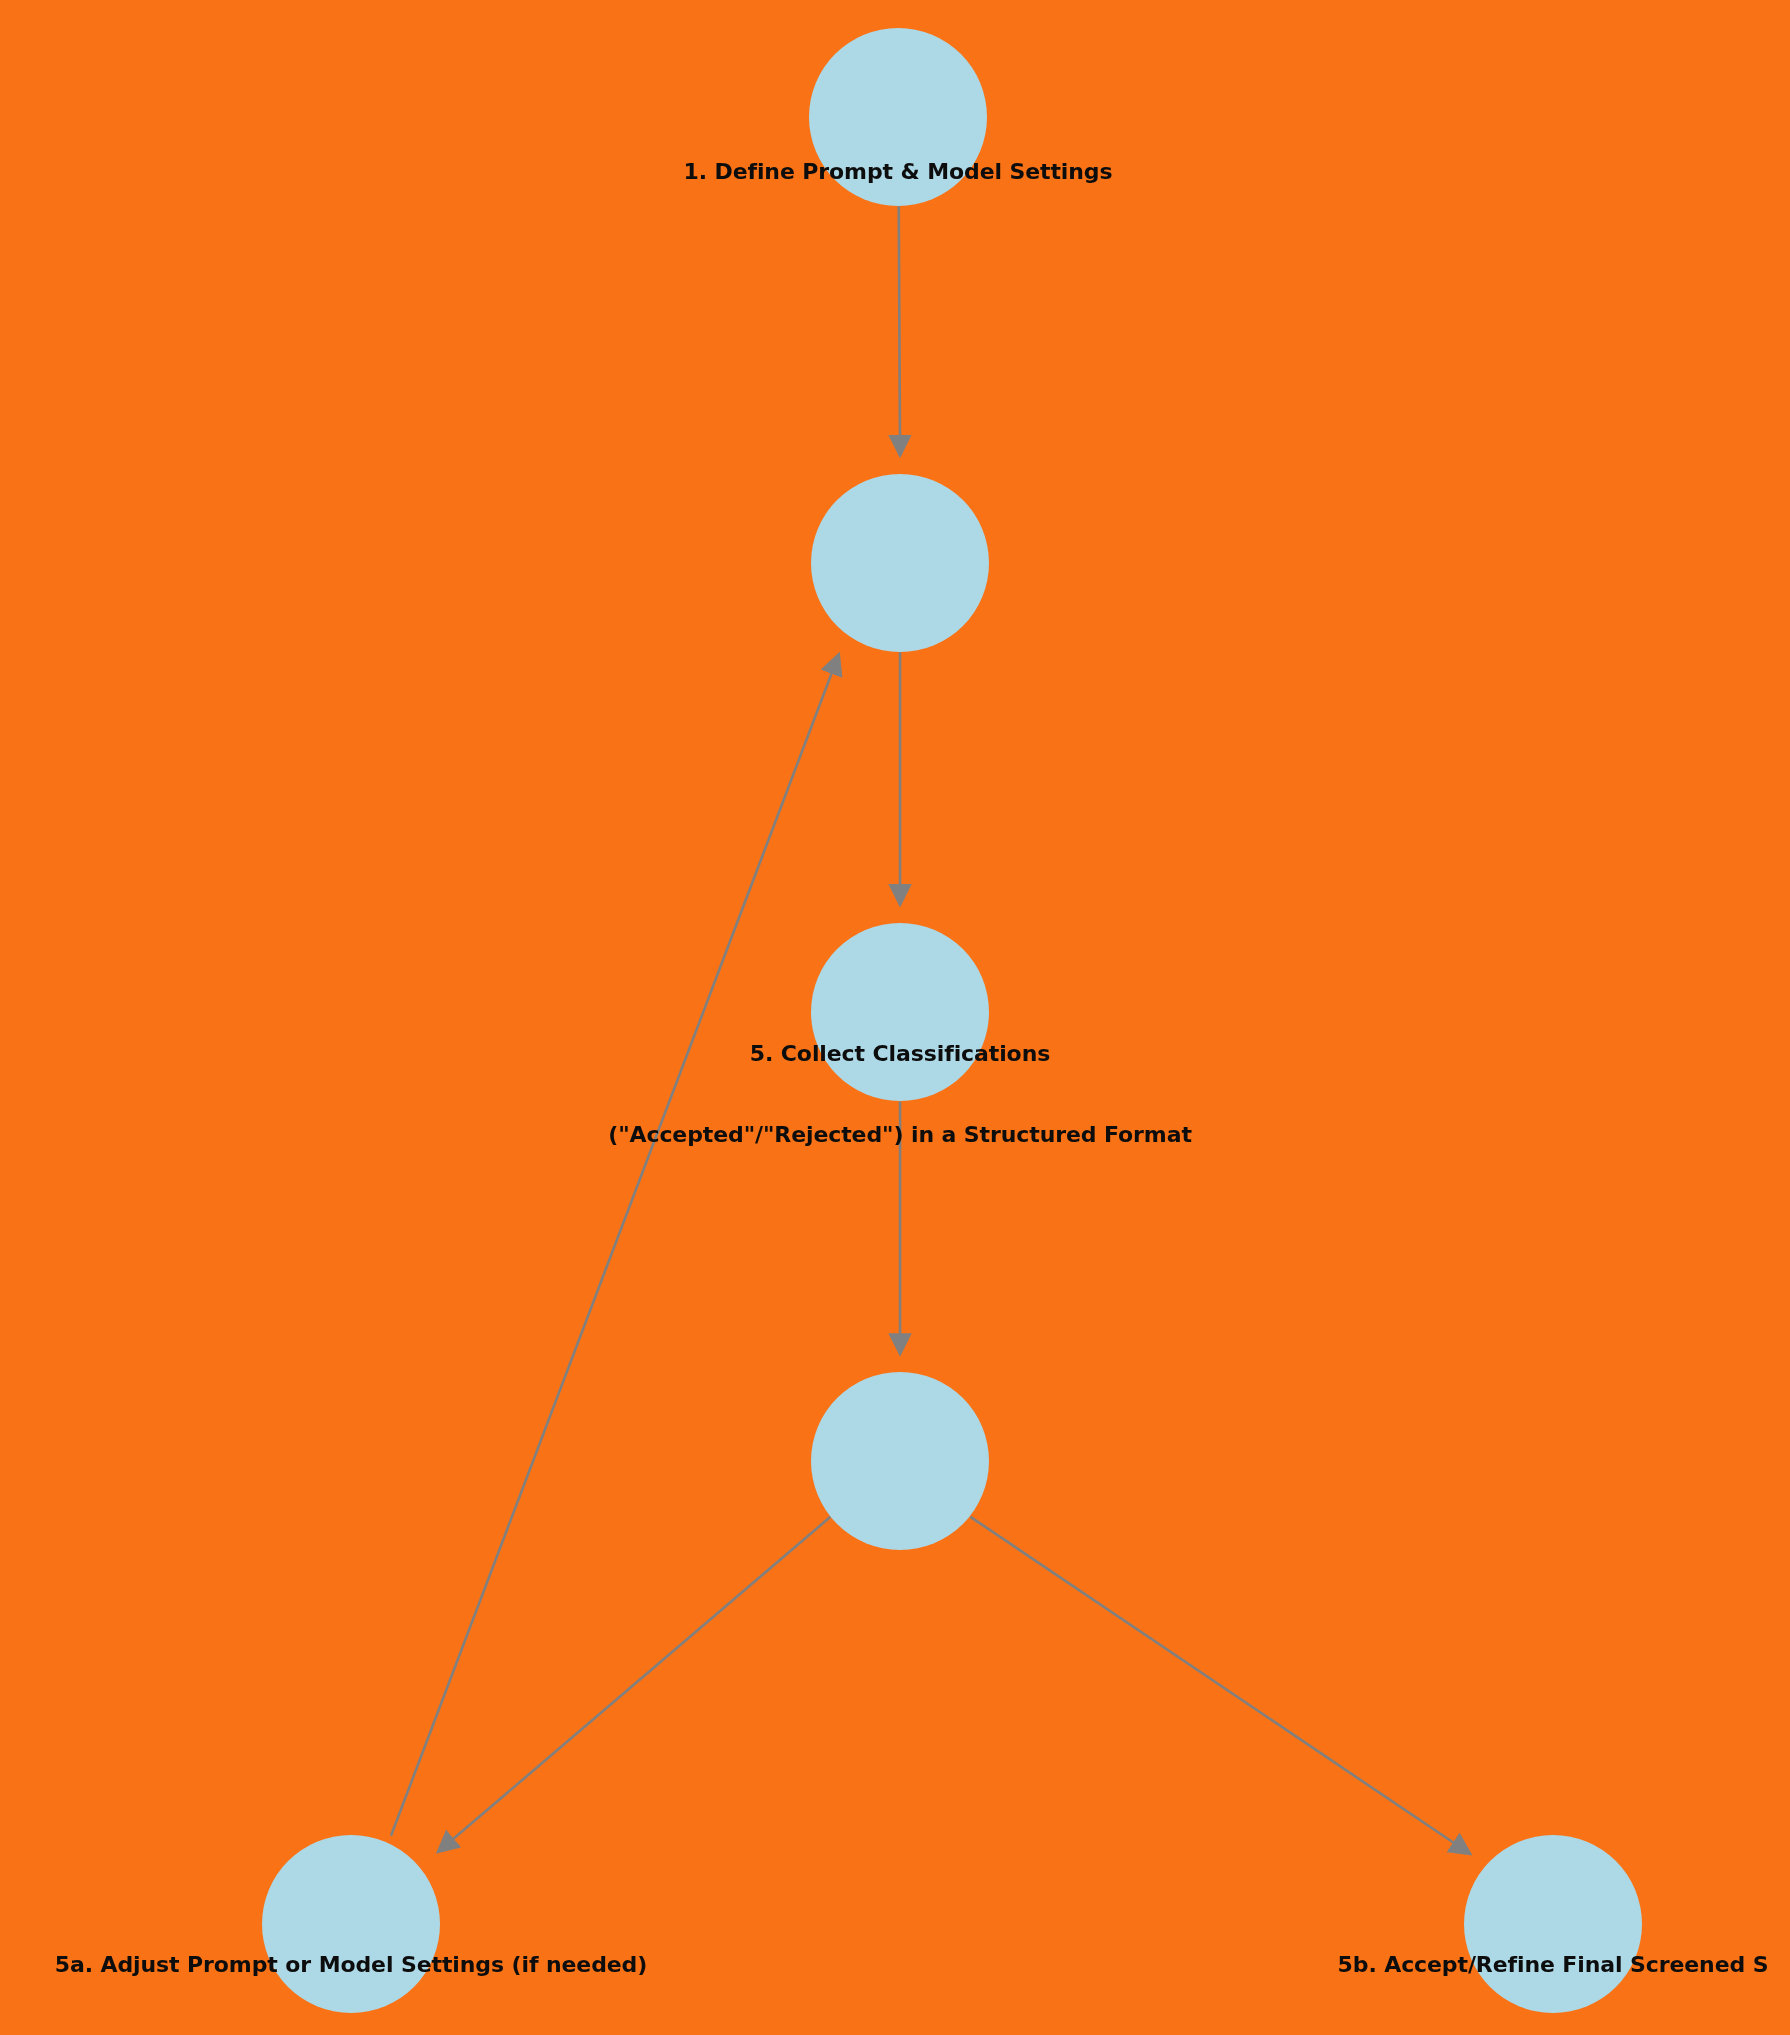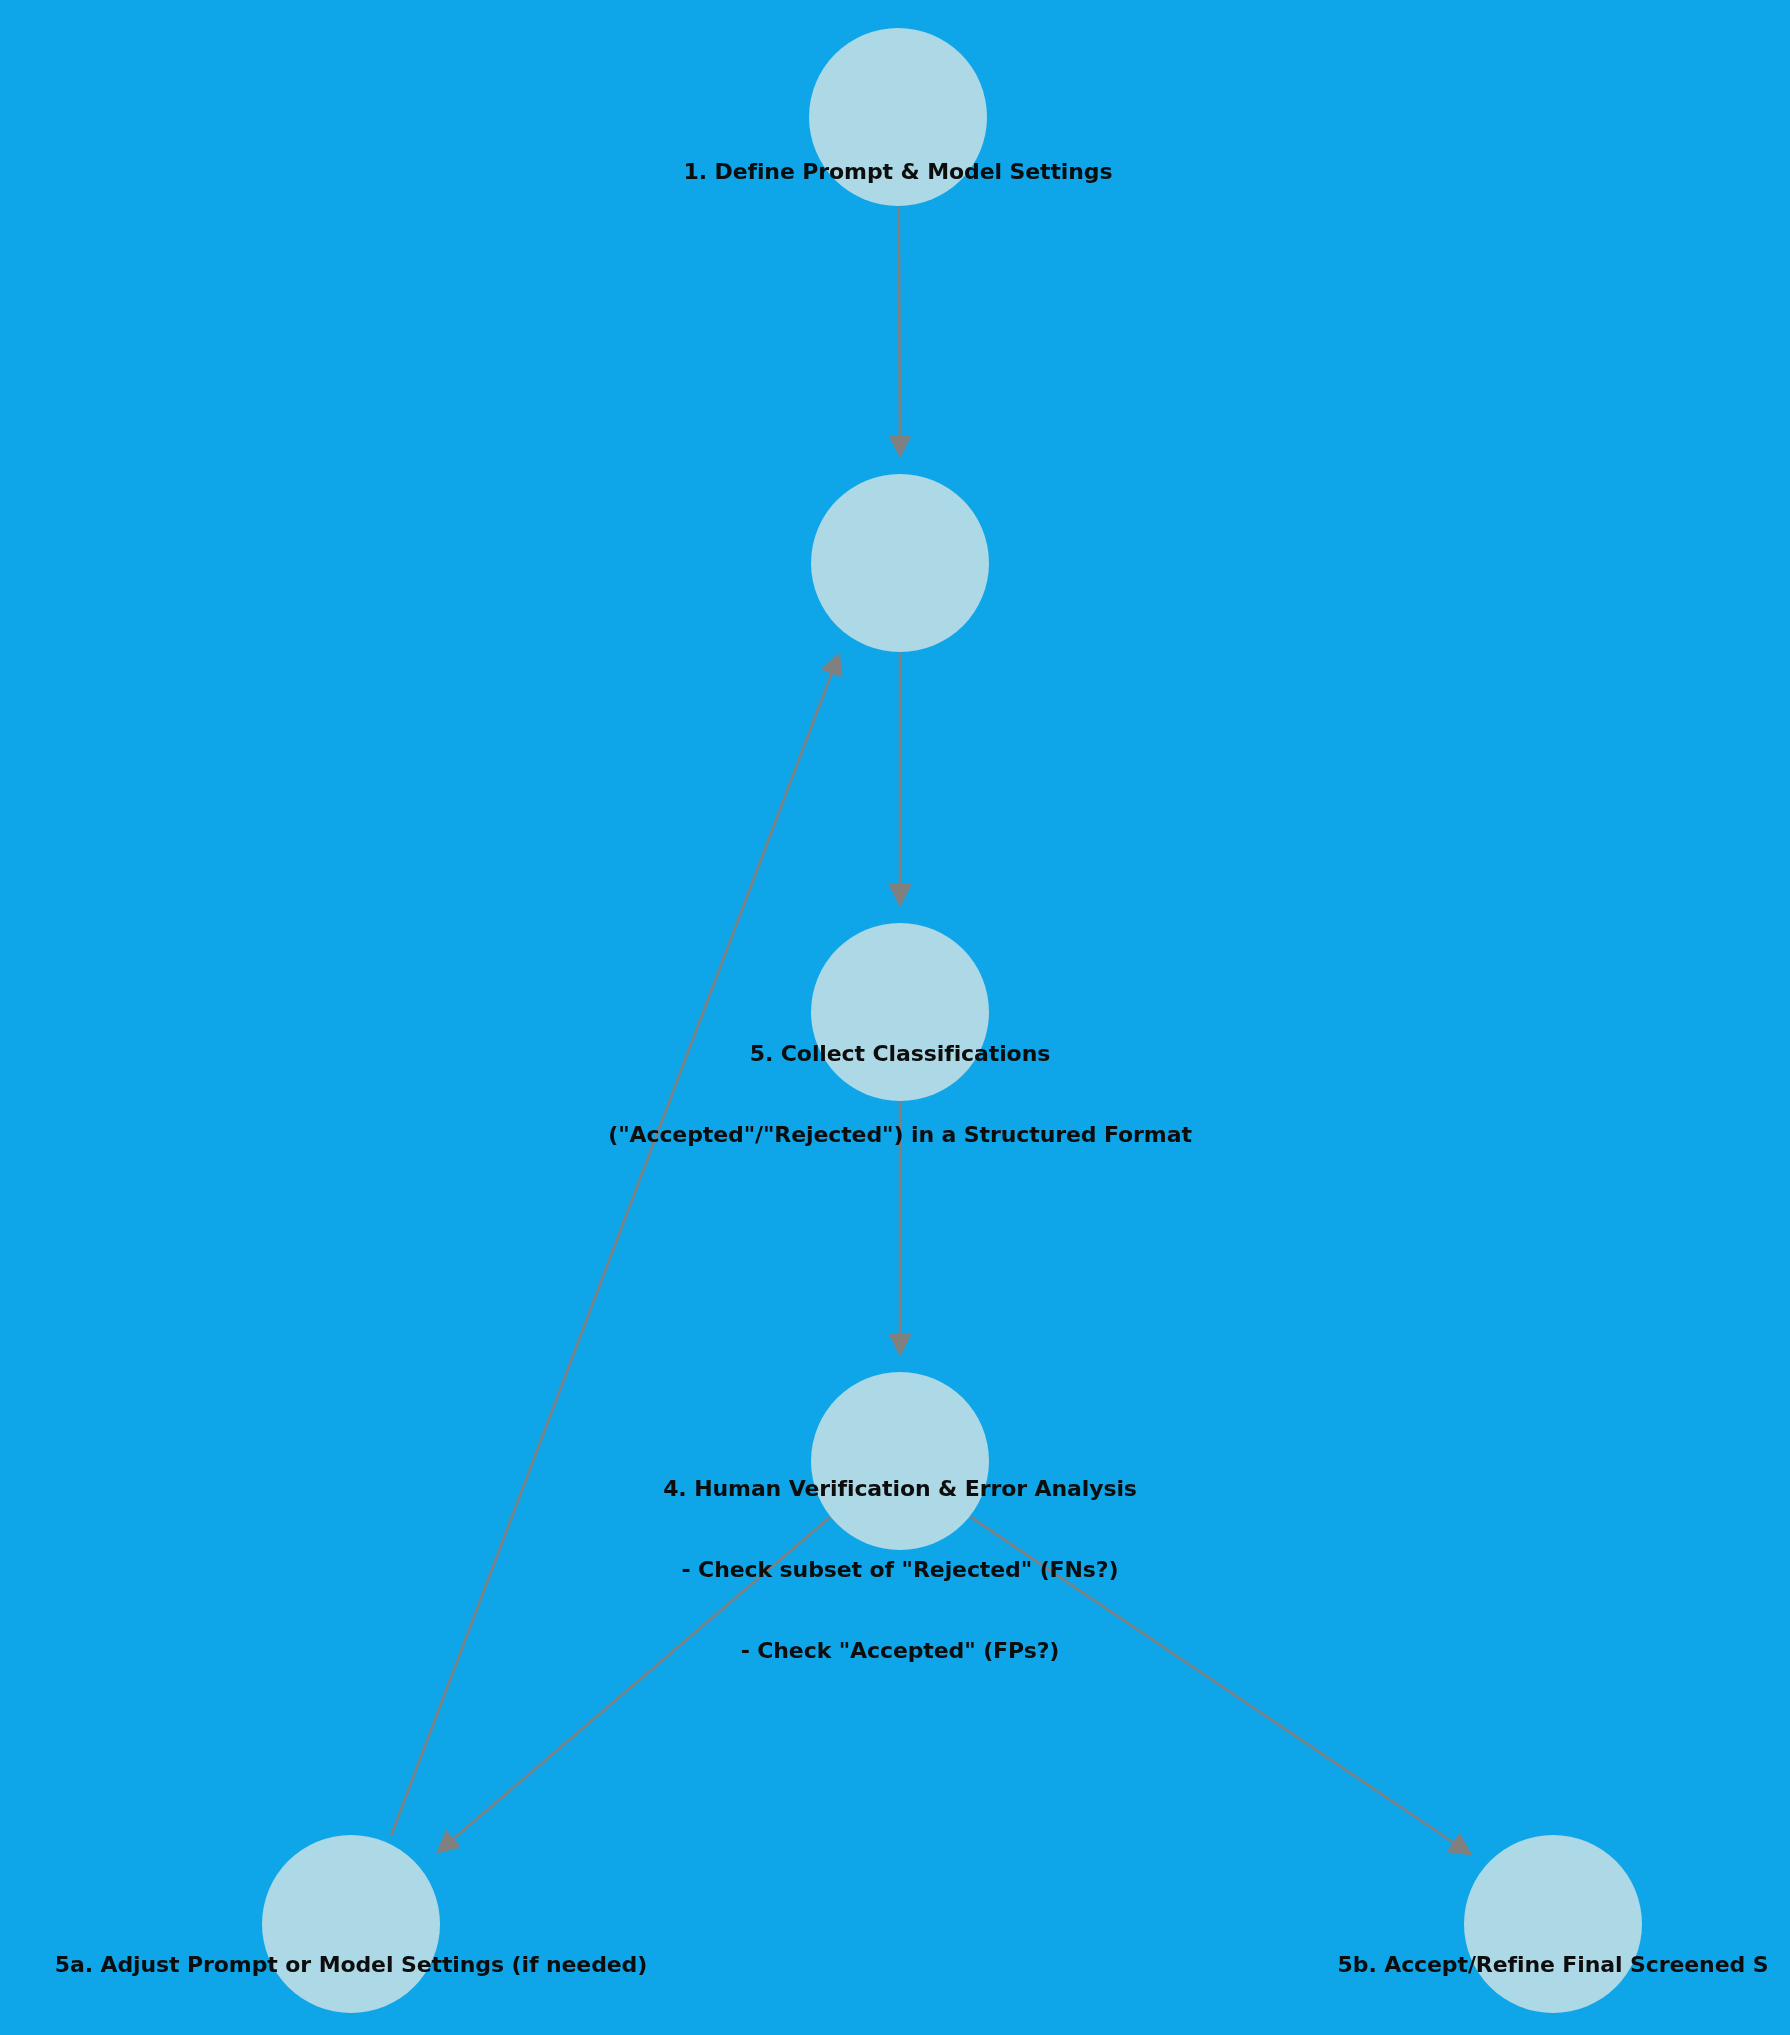--- a/index.html
+++ b/index.html
@@ -8,21 +8,21 @@
     padding: 0;
     background: #ffffff;
   }
   body {
     font-family: "DejaVu Sans", sans-serif;
   }
   #canvas {
     position: relative;
     width: 1791px;
     height: 2035px;
-    background: #0ea5e9;
+    background: #f97316;
     overflow: hidden;
   }
   svg#edges {
     position: absolute;
     left: 0;
     top: 0;
     width: 1791px;
     height: 2035px;
     pointer-events: none;
   }
@@ -78,25 +78,20 @@
 
   <div class="node-circle" style="left:811px; top:474px; width:178px; height:178px;"></div>
 
   <div class="node-circle" style="left:811px; top:923px; width:178px; height:178px;"></div>
   <div class="node-label" style="left:249px; top:986px; width:1302px;">
     <span>5. Collect Classifications</span>
     <span>("Accepted"/"Rejected") in a Structured Format</span>
   </div>
 
   <div class="node-circle" style="left:811px; top:1372px; width:178px; height:178px;"></div>
-  <div class="node-label" style="left:249px; top:1421px; width:1302px;">
-    <span>4. Human Verification &amp; Error Analysis</span>
-    <span>- Check subset of "Rejected" (FNs?)</span>
-    <span>- Check "Accepted" (FPs?)</span>
-  </div>
 
   <div class="node-circle" style="left:262px; top:1835px; width:178px; height:178px;"></div>
   <div class="node-label" style="left:-300px; top:1897px; width:1302px;">
     <span>5a. Adjust Prompt or Model Settings (if needed)</span>
     <span>(Repeat steps 2–4 as necessary)</span>
   </div>
 
   <div class="node-circle" style="left:1464px; top:1835px; width:178px; height:178px;"></div>
   <div class="node-label" style="left:902px; top:1897px; width:1302px;">
     <span>5b. Accept/Refine Final Screened S</span>

